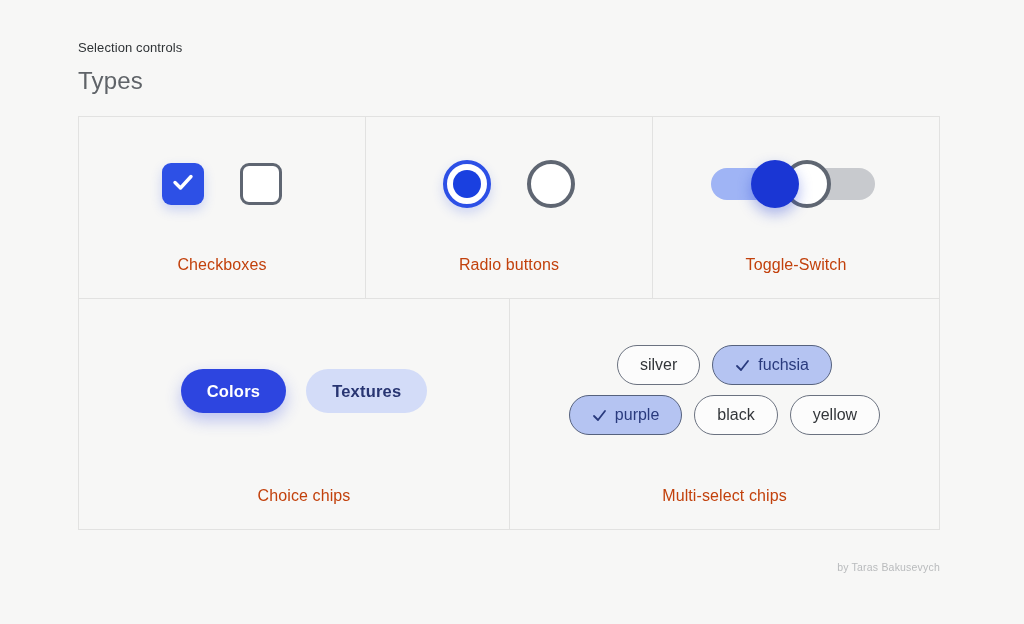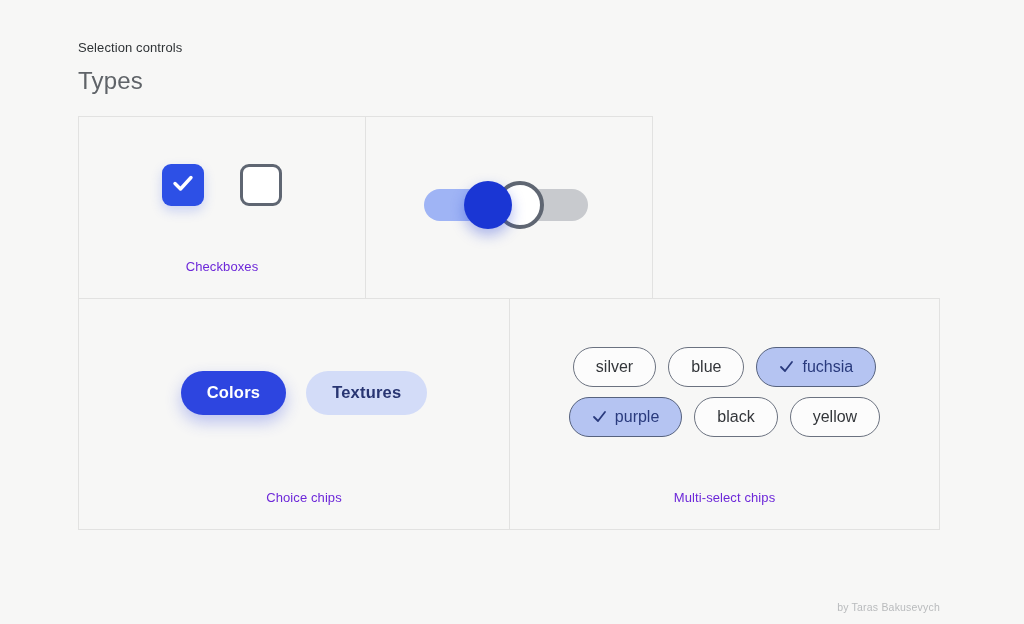--- a/index.html
+++ b/index.html
@@ -66,22 +66,22 @@
   .cell + .cell { border-left: none; }
 
   .cell-demo {
     flex: 1;
     display: flex;
     align-items: center;
     justify-content: center;
     width: 100%;
   }
   .cell-label {
-    font-size: 13px;
-    color: #6d28d9;
+    font-size: 16px;
+    color: #c2410c;
     padding-bottom: 24px;
     letter-spacing: 0.1px;
   }
 
   .cell-checkboxes { width: 288px; }
   .cell-radios     { width: 287px; }
   .cell-toggles    { width: 287px; }
   .cell-choice     { width: 432px; padding-left: 20px; }
   .cell-multi      { width: 430px; }
 
@@ -257,21 +257,20 @@
   }
 
   
   .footer {
     position: absolute;
     right: 84px;
     top: 561px;
     font-size: 10.5px;
     color: #b9bbbd;
     letter-spacing: 0.2px;
-    margin-top: 40px;
   }
 </style>
 </head>
 <body>
 
 <div class="header">
   <div class="eyebrow">Selection controls</div>
   <div class="page-title">Types</div>
 </div>
 
@@ -288,32 +287,44 @@
                 <path d="M5 13.5 L10.5 19 L21 7.5" fill="none" stroke="#ffffff" stroke-width="3.4" stroke-linecap="round" stroke-linejoin="round"></path>
               </svg>
             </span>
           </div>
           <div class="checkbox unchecked"></div>
         </div>
       </div>
       <div class="cell-label">Checkboxes</div>
     </div>
 
+    <div class="cell cell-radios">
+      <div class="cell-demo">
+        <div class="radio-group">
+          <div class="radio selected">
+            <span class="dot"></span>
+          </div>
+          <div class="radio unselected"></div>
+        </div>
+      </div>
+      <div class="cell-label">Radio buttons</div>
+    </div>
 
     <div class="cell cell-toggles">
       <div class="cell-demo">
         <div class="toggle-group">
           <div class="toggle off">
             <span class="knob"></span>
           </div>
           <div class="toggle on">
             <span class="knob"></span>
           </div>
         </div>
       </div>
+      <div class="cell-label">Toggle-Switch</div>
     </div>
 
   </div>
 
   <div class="row row-bottom">
 
     <div class="cell cell-choice">
       <div class="cell-demo">
         <div class="choice-chips">
           <div class="chip-choice selected">
@@ -327,23 +338,20 @@
       <div class="cell-label">Choice chips</div>
     </div>
 
     <div class="cell cell-multi">
       <div class="cell-demo">
         <div class="multi-wrap">
 
           <div class="multi-row">
             <div class="chip-multi unselected">
               <span>silver</span>
-            </div>
-            <div class="chip-multi unselected">
-              <span>blue</span>
             </div>
             <div class="chip-multi selected">
               <span class="check-icon">
                 <svg width="15" height="15" viewBox="0 0 15 15" aria-hidden="true">
                   <path d="M2 8 L6 12 L13 3" fill="none" stroke="#293a7d" stroke-width="1.8" stroke-linecap="round" stroke-linejoin="round"></path>
                 </svg>
               </span>
               <span>fuchsia</span>
             </div>
           </div>

